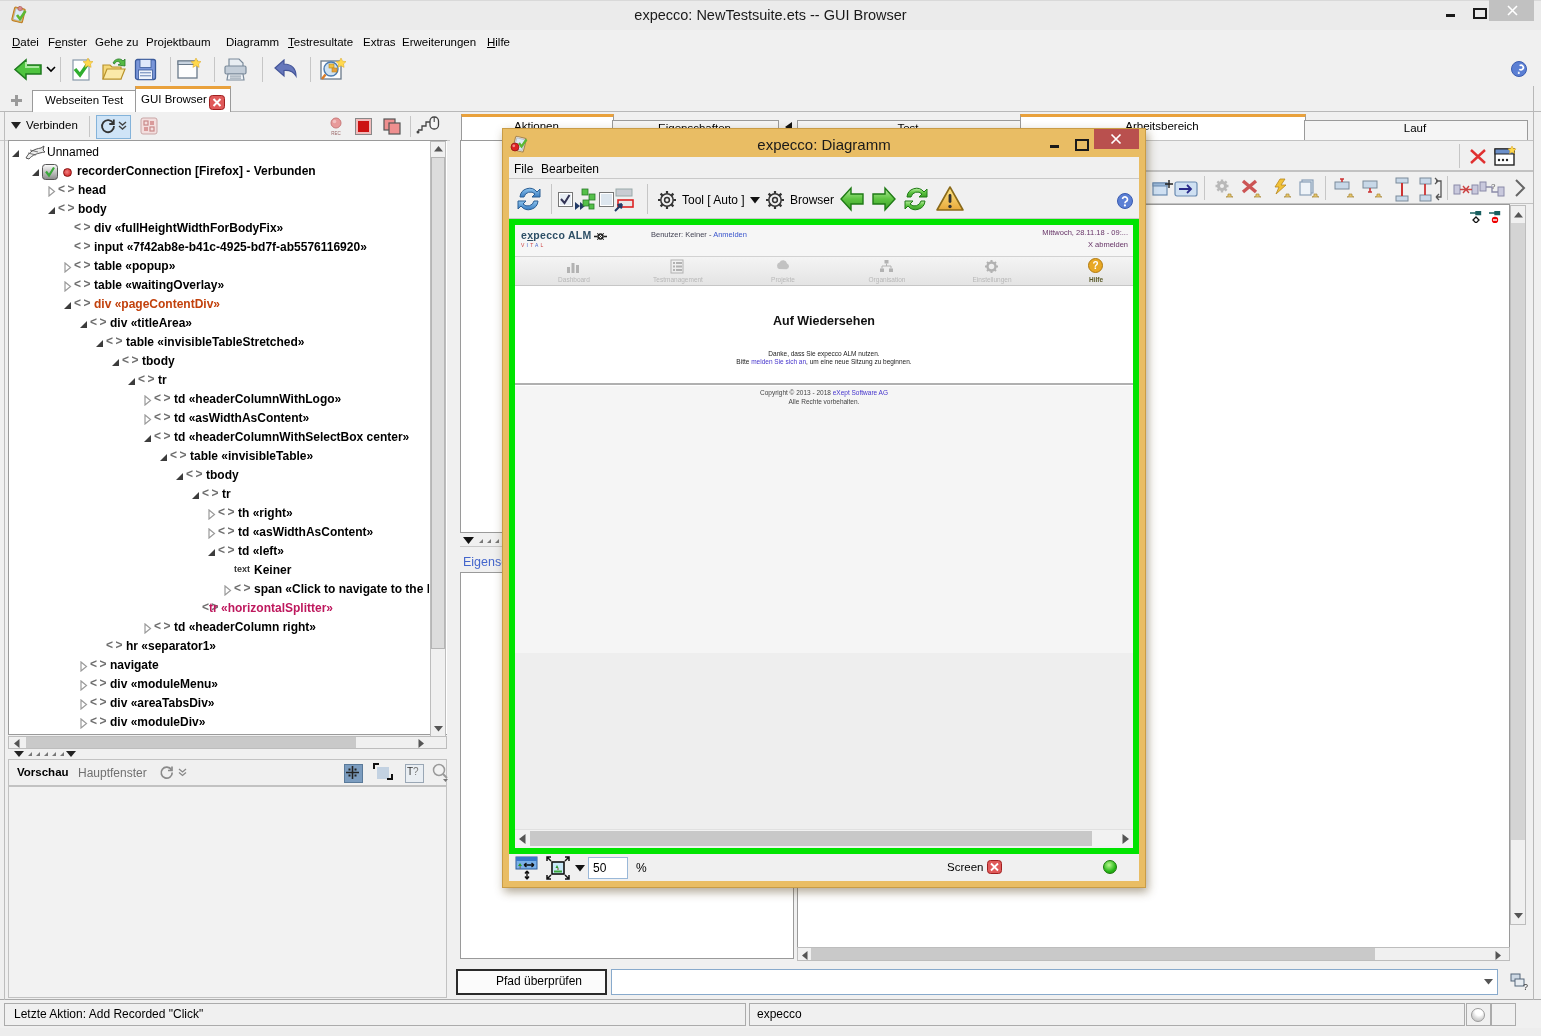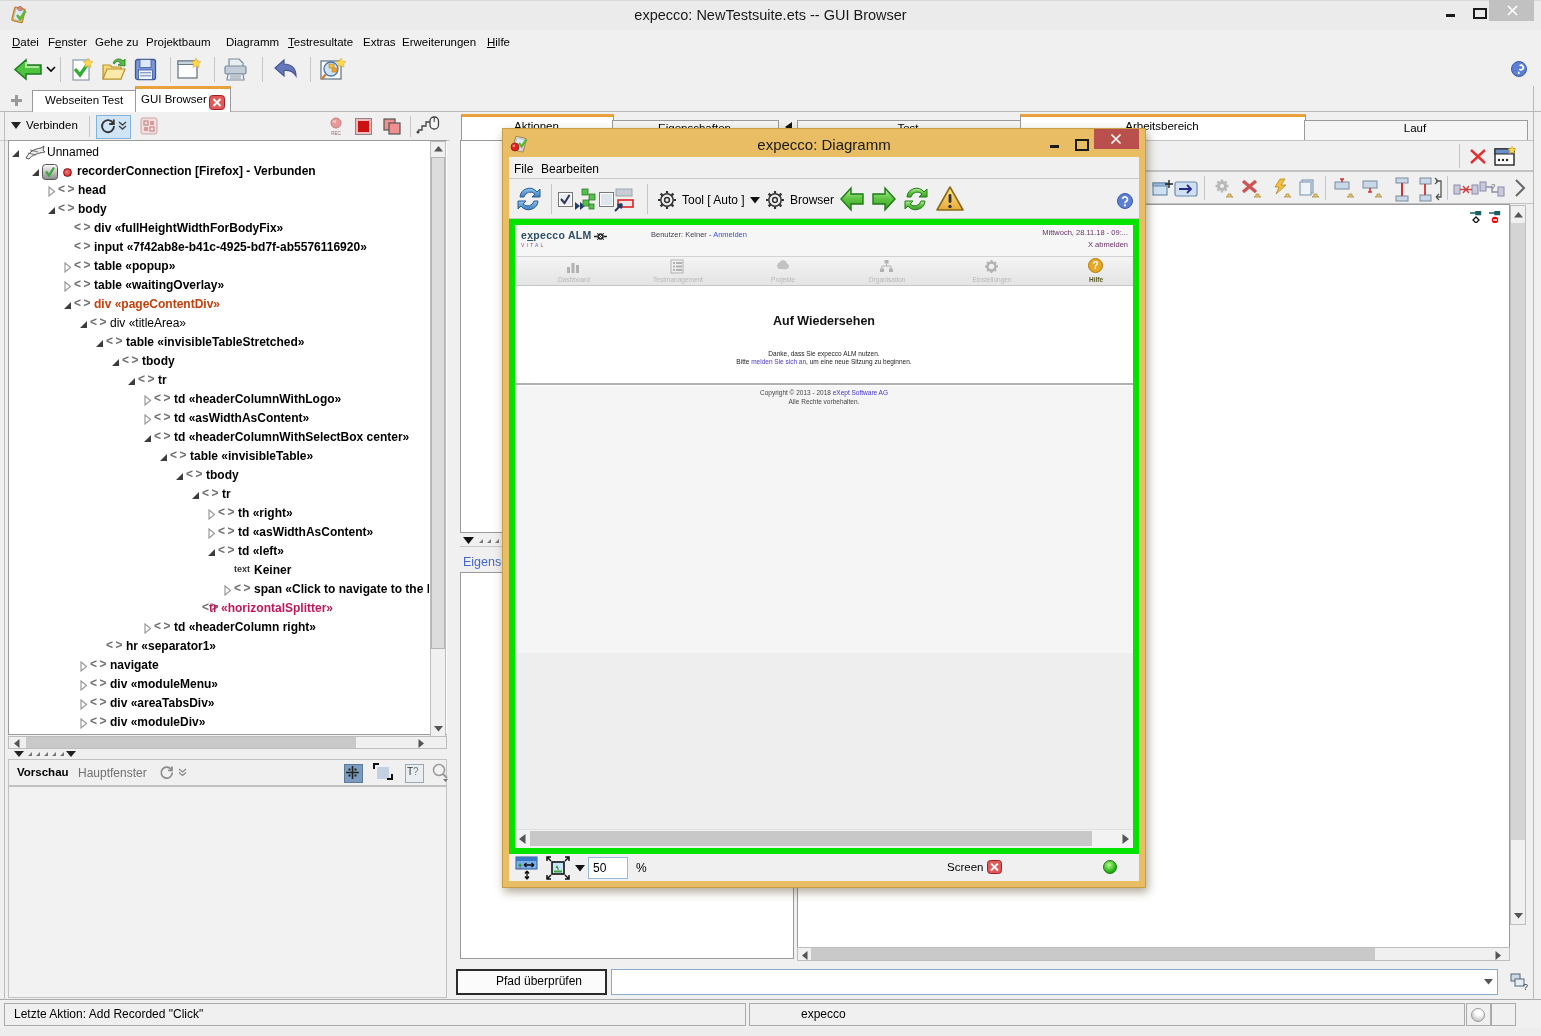--- a/index.html
+++ b/index.html
@@ -227,21 +227,21 @@
 <div class="a txt" style="left:85px;top:137px;font-size:12px;font-weight:bold;color:#000;">table «waitingOverlay»</div>
 <svg class="a" style="left:54px;top:160px" width="9" height="9" viewBox="0 0 9 9">
       <path d="M8 1 V8 H1 Z" fill="#3c3c3c"></path>
     </svg>
 <div class="a txt ico" style="left:65px;top:155px;">&lt;&gt;</div>
 <div class="a txt" style="left:85px;top:156px;font-size:12px;font-weight:bold;color:#c2410c;">div «pageContentDiv»</div>
 <svg class="a" style="left:70px;top:179px" width="9" height="9" viewBox="0 0 9 9">
       <path d="M8 1 V8 H1 Z" fill="#3c3c3c"></path>
     </svg>
 <div class="a txt ico" style="left:81px;top:174px;">&lt;&gt;</div>
-<div class="a txt" style="left:101px;top:175px;font-size:12px;font-weight:normal;color:#000;">div «titleArea»</div>
+<div class="a txt" style="left:101px;top:175px;font-size:12px;font-weight:bold;color:#000;">div «titleArea»</div>
 <svg class="a" style="left:86px;top:198px" width="9" height="9" viewBox="0 0 9 9">
       <path d="M8 1 V8 H1 Z" fill="#3c3c3c"></path>
     </svg>
 <div class="a txt ico" style="left:97px;top:193px;">&lt;&gt;</div>
 <div class="a txt" style="left:117px;top:194px;font-size:12px;font-weight:bold;color:#000;">table «invisibleTableStretched»</div>
 <svg class="a" style="left:102px;top:217px" width="9" height="9" viewBox="0 0 9 9">
       <path d="M8 1 V8 H1 Z" fill="#3c3c3c"></path>
     </svg>
 <div class="a txt ico" style="left:113px;top:212px;">&lt;&gt;</div>
 <div class="a txt" style="left:133px;top:213px;font-size:12px;font-weight:bold;color:#000;">tbody</div>
@@ -556,21 +556,21 @@
 <svg class="a" style="left:1510px;top:973px" width="20" height="18" viewBox="0 0 20 18">
  <rect x="1" y="1" width="9" height="7" fill="#cdd8e4" stroke="#55667a"></rect>
  <rect x="5" y="6" width="9" height="7" fill="#e8edf2" stroke="#55667a"></rect>
  <text x="13" y="17" font-size="9" fill="#333" font-family="Liberation Sans">?</text>
 </svg>
 <div class="a" style="left:0;top:999px;width:1541px;height:1px;background:#aaa;"></div>
 <div class="a" style="left:0;top:1000px;width:1541px;height:36px;background:#f0f0f0;"></div>
 <div class="a" style="left:4px;top:1003px;width:742px;height:23px;background:#f0f0f0;border:1px solid #ababab;box-sizing:border-box;"></div>
 <div class="a txt" style="left:14px;top:1007px;font-size:12px;">Letzte Aktion: Add Recorded "Click"</div>
 <div class="a" style="left:749px;top:1003px;width:716px;height:23px;background:#f0f0f0;border:1px solid #ababab;box-sizing:border-box;"></div>
-<div class="a txt" style="left:757px;top:1007px;font-size:12px;margin-left:44px;">expecco</div>
+<div class="a txt" style="left:757px;top:1007px;font-size:12px;">expecco</div>
 <div class="a" style="left:1466px;top:1003px;width:25px;height:23px;background:#f0f0f0;border:1px solid #ababab;box-sizing:border-box;"></div>
 <div class="a" style="left:1471px;top:1008px;width:14px;height:14px;border-radius:50%;background:radial-gradient(circle at 7px 3px,#ffffff 30%,#d9d9d9 60%,#b5b5b5);border:1px solid #9a9a9a;box-sizing:border-box;"></div>
 <div class="a" style="left:1491px;top:1003px;width:25px;height:23px;background:#f0f0f0;border:1px solid #ababab;box-sizing:border-box;"></div>
 
 <div class="a" style="left:4px;top:112px;width:1px;height:888px;background:#bdbdbd;"></div>
 <div class="a" style="left:1533px;top:86px;width:1px;height:914px;background:#b8b8b8;"></div>
 <div class="a" style="left:0;top:1028px;width:1541px;height:8px;background:#ededed;"></div>
 
 <div class="a" style="left:502px;top:128px;width:644px;height:760px;background:#e9bd64;border:1px solid #c99c46;box-sizing:border-box;box-shadow:2px 4px 9px rgba(80,60,20,.45);"></div>
 <svg class="a" style="left:510px;top:135px" width="19" height="19" viewBox="0 0 19 19">

